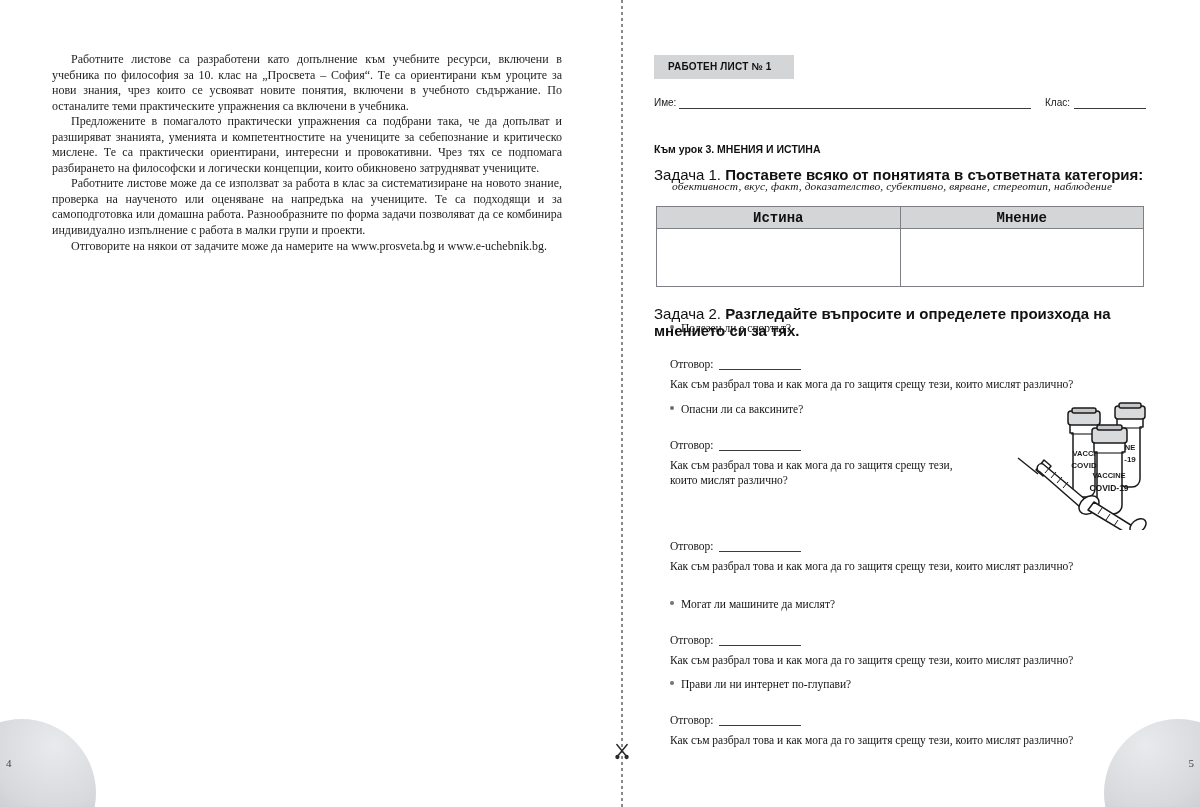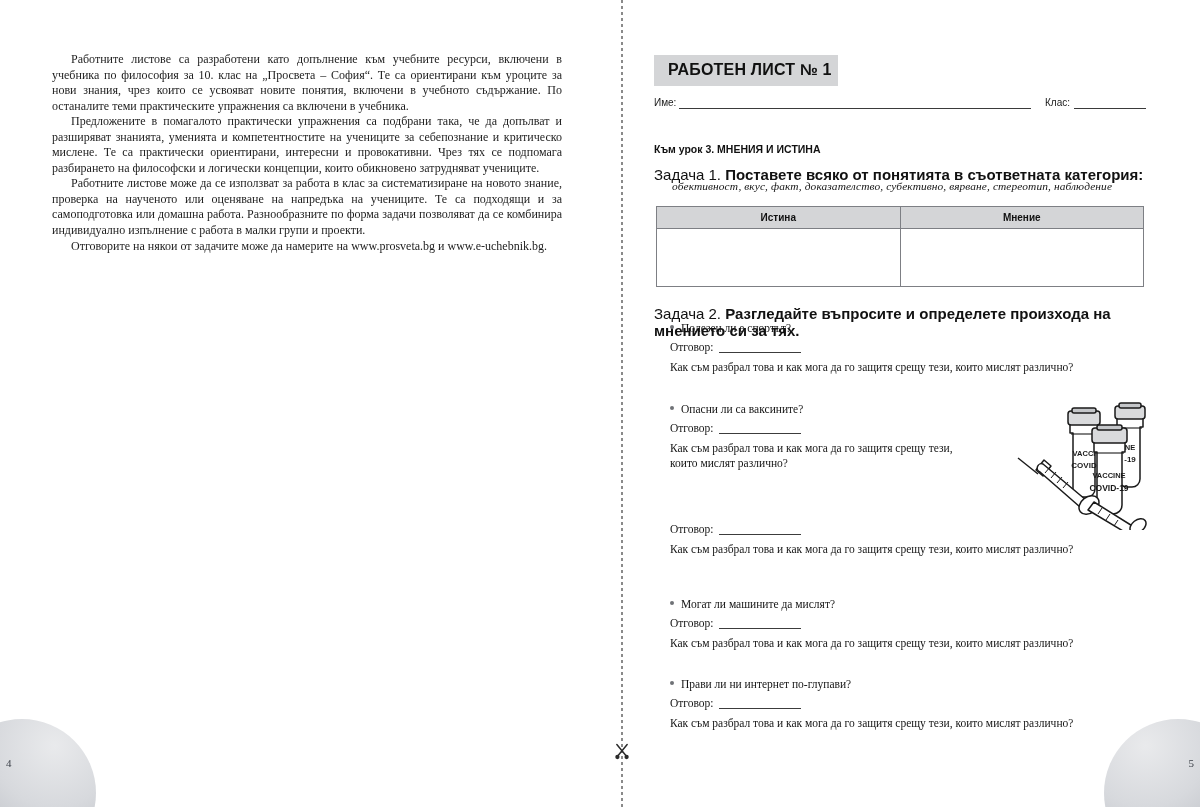--- a/index.html
+++ b/index.html
@@ -79,24 +79,24 @@
   .right-page {
     position: absolute;
     left: 654px; top: 0;
     width: 492px;
   }
 
   .ws-banner {
     position: absolute;
     left: 0; top: 55px;
     background: #d4d5d7;
-    padding: 6px 6px 7px 14px;
+    padding: 6px 22px 7px 14px;
     font-family: "Liberation Sans", sans-serif;
     font-weight: bold;
-    font-size: 16px;
+    font-size: 10px;
     letter-spacing: .2px;
     color: #111;
     white-space: nowrap;
     text-align: right;
   }
 
   .field-row {
     position: absolute;
     left: 0; top: 97px;
     width: 492px;
@@ -148,23 +148,23 @@
     left: 2px; top: 206px;
     width: 488px;
     border-collapse: collapse;
     table-layout: fixed;
   }
   .cat-table th, .cat-table td {
     border: 1px solid #7d7f84;
   }
   .cat-table th {
     background: #d4d5d7;
-    font-family: Liberation Sans, sans-serif;
+    font-family: Liberation Mono, monospace;
     font-weight: bold;
-    font-size: 10px;
+    font-size: 14px;
     color: #111;
     height: 19px;
   }
   .cat-table td { height: 55px; background: #fff; }
 
   
   .qblock { position: absolute; left: 16px; width: 476px; }
   .q-title {
     font-family: "Liberation Serif", serif;
     font-size: 11.5px;
@@ -178,21 +178,21 @@
     border-radius: 50%;
     background: #6f7276;
     margin-right: 7px;
     flex: 0 0 auto;
     position: relative;
     top: -3px;
   }
   .answer-row {
     display: flex;
     align-items: flex-end;
-    margin-top: 7px;
+    margin-top: 24px;
     font-family: "Liberation Serif", serif;
     font-size: 11.5px;
     color: #151515;
   }
   .answer-rule {
     width: 82px;
     border-bottom: 1px solid #3c3c3c;
     height: 11px;
     margin-left: 5px;
   }

